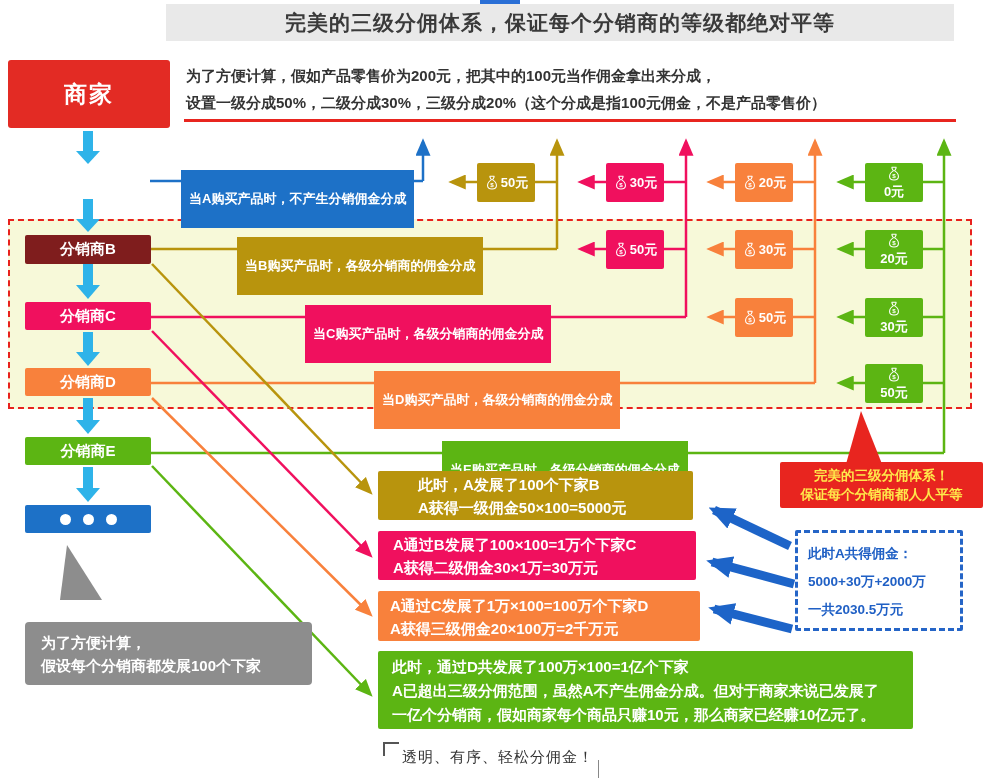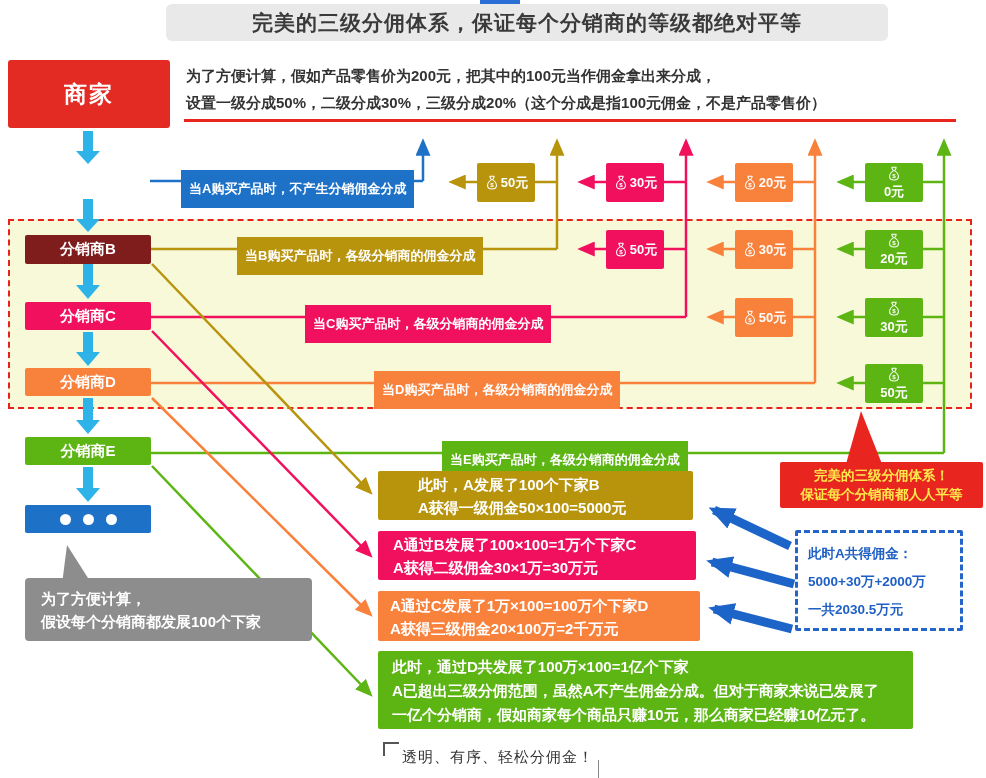--- a/index.html
+++ b/index.html
@@ -4,43 +4,43 @@
 <style>
   * { margin:0; padding:0; box-sizing:border-box; }
   html,body { background:#fff; }
   body { font-family:"Liberation Sans","DejaVu Sans",sans-serif; }
   .canvas { position:relative; width:986px; height:778px; background:#fff; overflow:hidden; }
   .abs { position:absolute; }
   .overlay { position:absolute; left:0; top:0; pointer-events:none; }
 
   .top-fragment { left:480px; top:0; width:40px; height:5px; background:#2a6fd6; }
 
-  .title-bar { left:166px; top:4px; width:722px; height:37px; background:#e9e9e9;
+  .title-bar { left:166px; top:4px; width:788px; height:37px; background:#e9e9e9;
     display:flex; align-items:center; justify-content:center;
-    font-size:21px; font-weight:bold; color:#3a3a3a; letter-spacing:1px;border-radius:6px; }
+    font-size:21px; font-weight:bold; color:#3a3a3a; letter-spacing:1px; }
 
   .intro { left:186px; top:62px; width:780px; font-size:15px; color:#333; line-height:27px; font-weight:bold; }
   .red-underline { left:184px; top:119px; width:772px; height:3px; background:#e8251f; }
 
   .merchant { left:8px; top:60px; width:162px; height:68px; background:#e32b24; border-radius:3px;
     display:flex; align-items:center; justify-content:center; color:#fff; font-size:23px; font-weight:bold; letter-spacing:2px; }
 
   .dashed-region { left:8px; top:219px; width:964px; height:190px; background:#f7f9d9; border:2px dashed #e8211d; }
 
   .dist { left:25px; width:126px; border-radius:2px; display:flex; align-items:center; justify-content:center;
     color:#fff; font-size:15px; font-weight:bold; }
   .dist-a { top:165px; height:31px; background:#1d71c7; }
   .dist-b { top:235px; height:29px; background:#7f1d1d; }
   .dist-c { top:302px; height:28px; background:#f0105e; }
   .dist-d { top:368px; height:28px; background:#f8813c; }
   .dist-e { top:437px; height:28px; background:#5cb513; }
   .dist-more { top:505px; height:28px; background:#1d71c7; display:flex; gap:12px; align-items:center; justify-content:center; }
   .dot { width:11px; height:11px; border-radius:50%; background:#fff; }
 
-  .mlabel { padding:10px 8px; color:#fff; font-size:13px; font-weight:bold; white-space:nowrap; }
+  .mlabel { padding:20px 8px; color:#fff; font-size:13px; font-weight:bold; white-space:nowrap; }
   .mlabel-a { left:181px; top:170px; background:#1d71c7; }
   .mlabel-b { left:237px; top:237px; background:#b8940d; }
   .mlabel-c { left:305px; top:305px; background:#f0105e; }
   .mlabel-d { left:374px; top:371px; background:#f8813c; }
   .mlabel-e { left:442px; top:441px; background:#5cb513;text-align:right; }
 
   .mbox { width:58px; height:39px; border-radius:2px; display:flex; align-items:center; justify-content:center; gap:1px;
     color:#fff; font-size:13px; font-weight:bold; }
   .c-gold { background:#b8940d; } .c-pink { background:#f0105e; }
   .c-orange { background:#f8813c; } .c-green { background:#5cb513; }
@@ -54,21 +54,21 @@
   .result-4 { left:378px; top:651px; width:535px; height:78px; background:#5cb513; padding:4px 12px 0 14px; line-height:24px; }
 
   .summary { left:795px; top:530px; width:168px; height:101px; background:#fff;
     border:3px dashed #2565c7; border-radius:2px; padding:7px 6px 0 10px;
     color:#2060c5; font-size:13.5px; font-weight:bold; line-height:28px; white-space:nowrap; }
 
   .callout { left:780px; top:462px; width:203px; height:46px; background:#e8251f; border-radius:2px;
     display:flex; flex-direction:column; align-items:center; justify-content:center;
     color:#ffe84a; font-size:13.5px; font-weight:bold; line-height:19px; }
 
-  .note-bubble { left:25px; top:578px; width:287px; height:63px; background:#8d8d8d; border-radius:4px;
+  .note-bubble { left:25px; top:622px; width:287px; height:63px; background:#8d8d8d; border-radius:4px;
     padding:9px 0 0 16px; color:#fff; font-size:15px; font-weight:bold; line-height:23px; }
 
   .footer-bracket { left:383px; top:742px; width:16px; height:14px; border-left:2px solid #555; border-top:2px solid #555; }
   .footer-text { left:402px; top:748px; font-size:15px; color:#333; letter-spacing:1px; }
   .footer-vline { left:598px; top:760px; width:1px; height:18px; background:#888; }
 
   .bag-icon { flex:0 0 auto; }
 </style>
 </head>
 <body>

